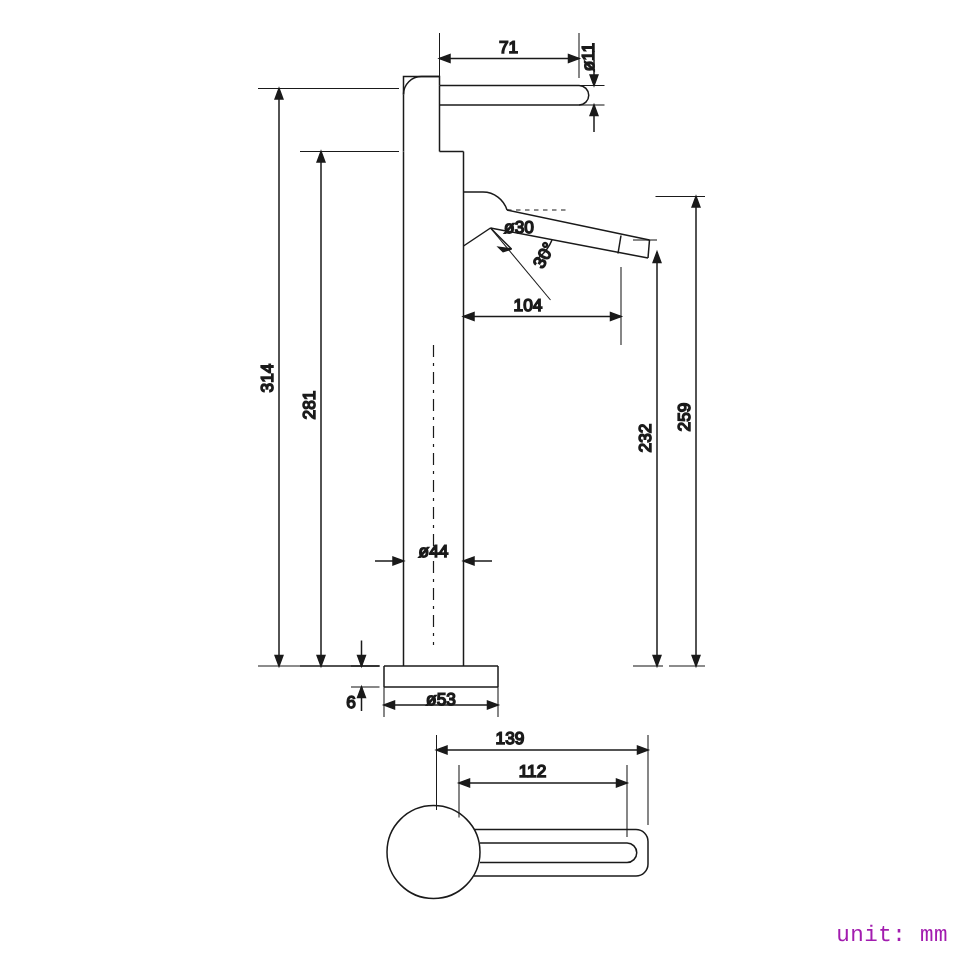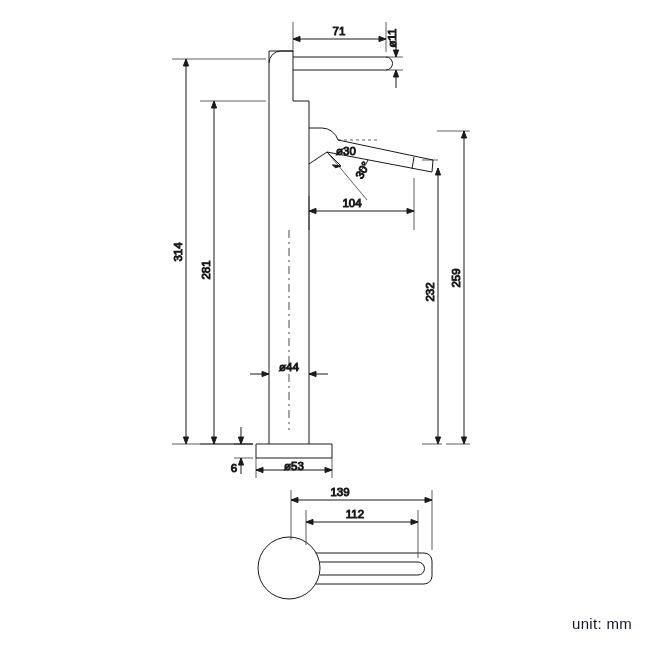--- a/index.html
+++ b/index.html
@@ -20,22 +20,22 @@
     top: 0;
     left: 0;
     width: 650px;
     height: 650px;
   }
   .unit-label {
     position: absolute;
     right: 18px;
     bottom: 18px;
     font-size: 15px;
-    font-family: Liberation Sans, sans-serif;
-    color: #0f172a;
+    font-family: Liberation Mono, monospace;
+    color: #a21caf;
     letter-spacing: 0.3px;
   }
   text {
     font-family: "Liberation Sans", sans-serif;
     font-size: 11.5px;
     fill: #1a1a1a;
   }
 </style>
 </head>
 <body>

